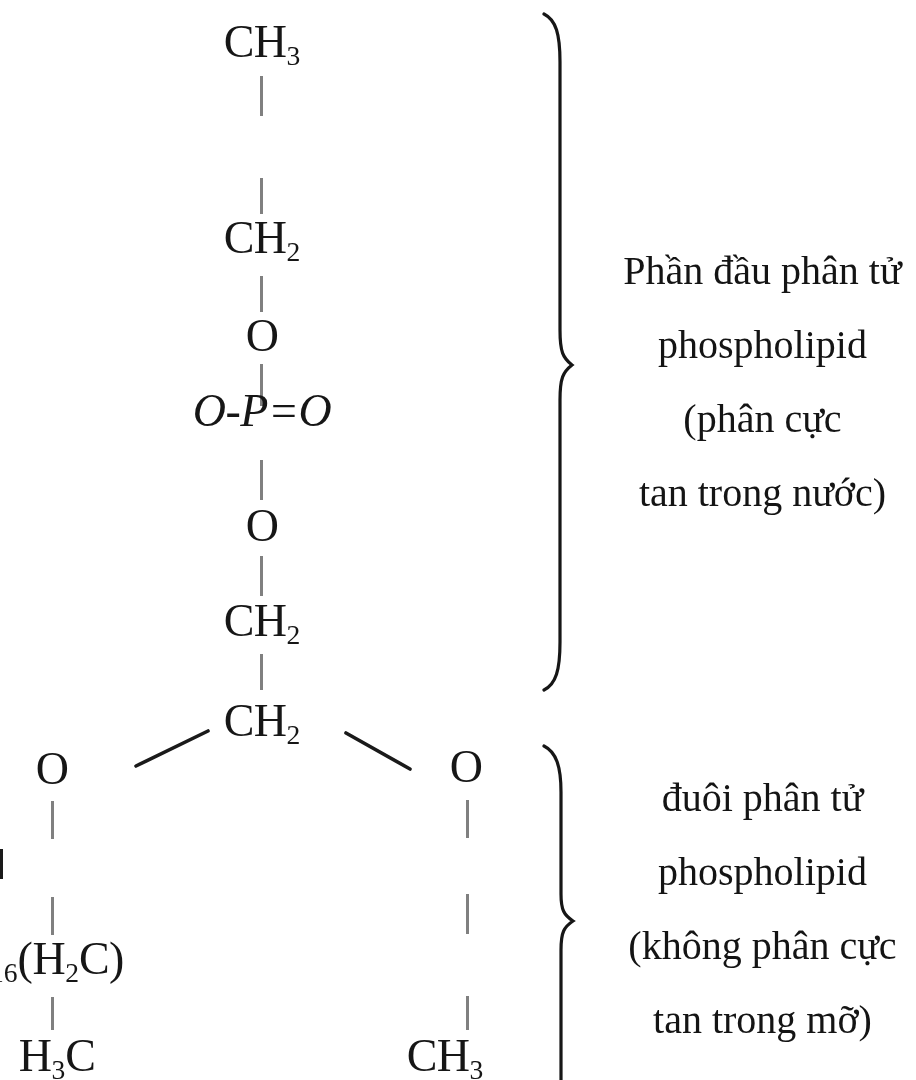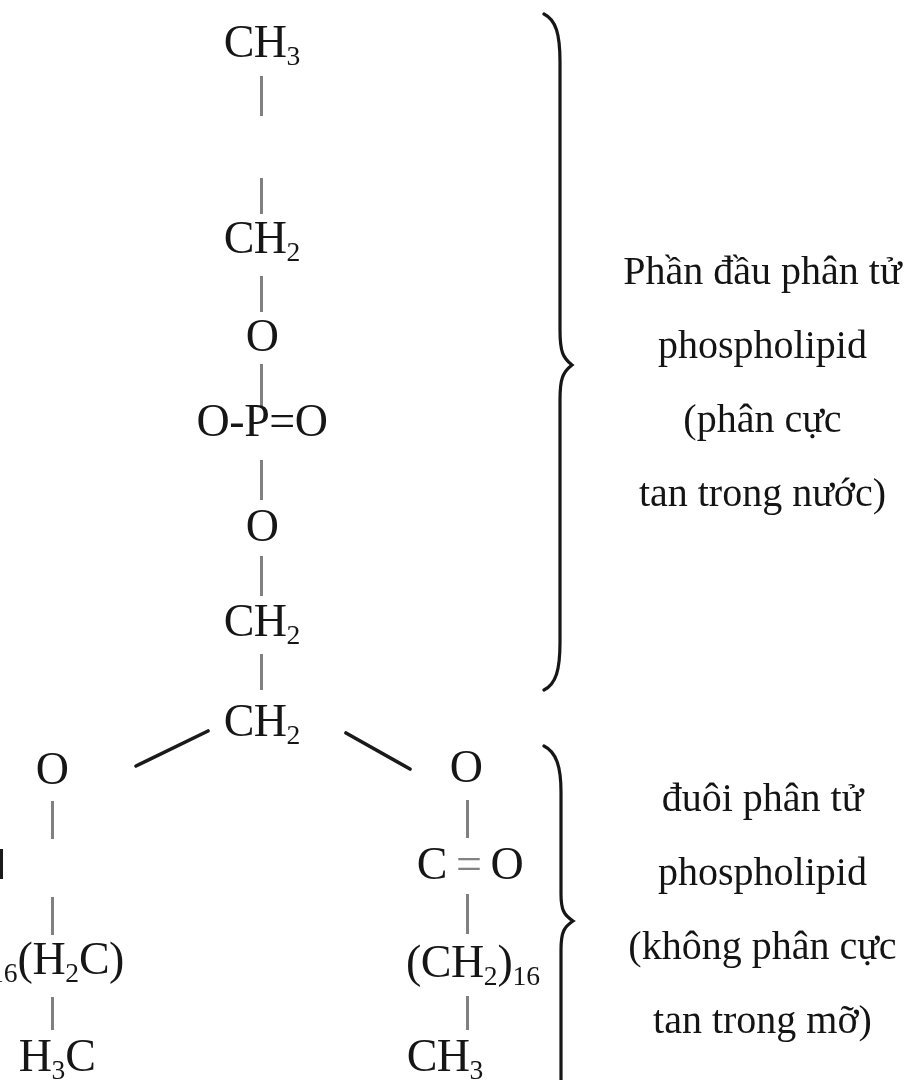--- a/index.html
+++ b/index.html
@@ -66,21 +66,21 @@
   <div class="bond" style="left:260px;top:178px;height:36px;"></div>
 
   <div class="frow centered" style="left:262px;top:213px;"><span>CH</span><sub>2</sub></div>
 
   <div class="bond" style="left:260px;top:276px;height:36px;"></div>
 
   <div class="frow centered" style="left:262px;top:311px;"><span>O</span></div>
 
   <div class="bond" style="left:260px;top:364px;height:42px;"></div>
 
-  <div class="frow centered" style="left:262px;top:396px;"><span>O-P=O</span></div>
+  <div class="frow centered" style="left:262px;top:386px;font-style:italic;"><span>O-P=O</span></div>
 
   <div class="bond" style="left:260px;top:460px;height:40px;"></div>
 
   <div class="frow centered" style="left:262px;top:501px;"><span>O</span></div>
 
   <div class="bond" style="left:260px;top:556px;height:40px;"></div>
 
   <div class="frow centered" style="left:262px;top:596px;"><span>CH</span><sub>2</sub></div>
 
   <div class="bond" style="left:260px;top:654px;height:36px;"></div>
@@ -98,25 +98,23 @@
   <div class="frow" style="left:-10px;top:934px;"><sub>16</sub><span>(H</span><sub>2</sub><span>C)</span></div>
 
   <div class="bond" style="left:51px;top:997px;height:33px;"></div>
 
   <div class="frow centered" style="left:57px;top:1031px;"><span>H</span><sub>3</sub><span>C</span></div>
 
   <div class="frow centered" style="left:466px;top:742px;"><span>O</span></div>
 
   <div class="bond" style="left:466px;top:800px;height:38px;"></div>
 
-  <div class="frow centered" style="left:470px;top:839px;"><span>C</span><span class="eq">=</span><span>O</span></div>
 
   <div class="bond" style="left:466px;top:894px;height:40px;"></div>
 
-  <div class="frow centered" style="left:473px;top:937px;"><span>(CH</span><sub>2</sub><span>)</span><sub>16</sub></div>
 
   <div class="bond" style="left:466px;top:996px;height:34px;"></div>
 
   <div class="frow centered" style="left:445px;top:1031px;"><span>CH</span><sub>3</sub></div>
 
   <svg class="overlay" width="916" height="1080" viewBox="0 0 916 1080">
     <line x1="208" y1="731" x2="136" y2="766" stroke="#1a1a1a" stroke-width="3.6" stroke-linecap="round"></line>
     <line x1="346" y1="733" x2="410" y2="769" stroke="#1a1a1a" stroke-width="3.6" stroke-linecap="round"></line>
     <path d="M 544 14 C 556 20 560 34 560 62 L 560 330 C 560 352 563 358 572 365 C 563 372 560 378 560 400 L 560 642 C 560 670 556 684 544 690" fill="none" stroke="#161616" stroke-width="3.2" stroke-linecap="round"></path>
     <path d="M 544 746 C 556 752 561 766 561 792 L 561 894 C 561 910 564 915 573 921 C 564 927 561 932 561 950 L 561 1084" fill="none" stroke="#161616" stroke-width="3.2" stroke-linecap="round"></path>

